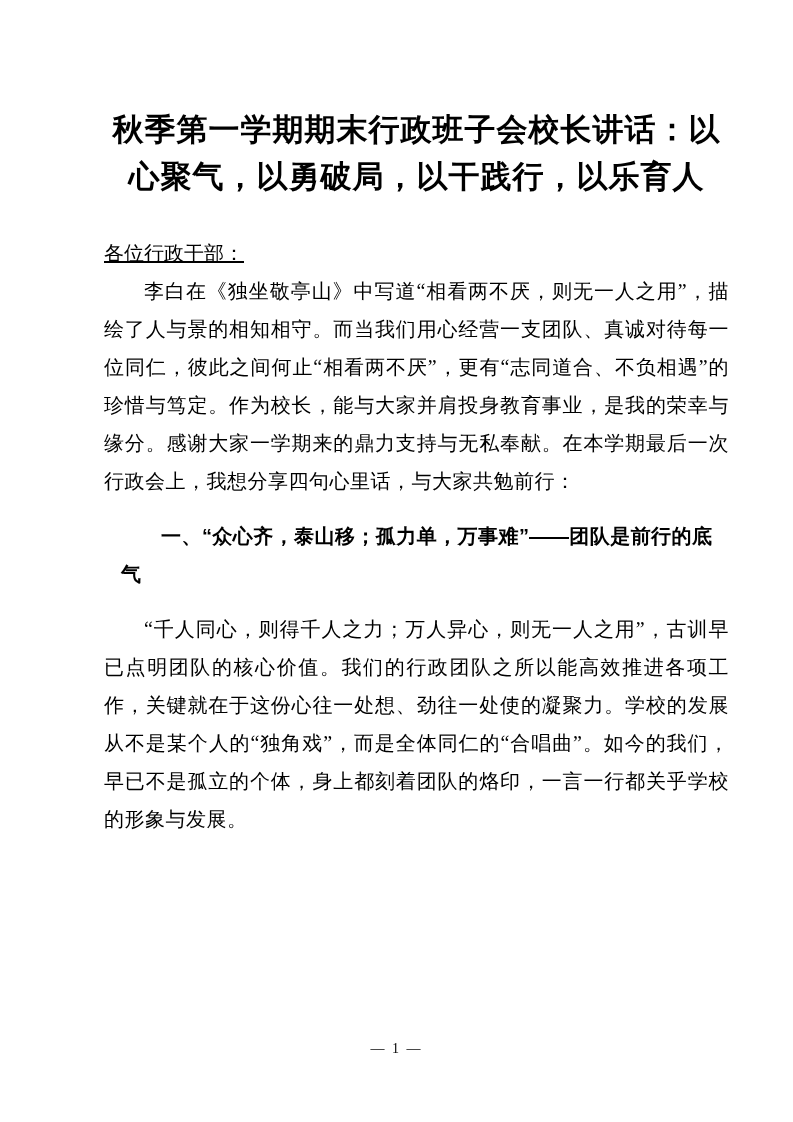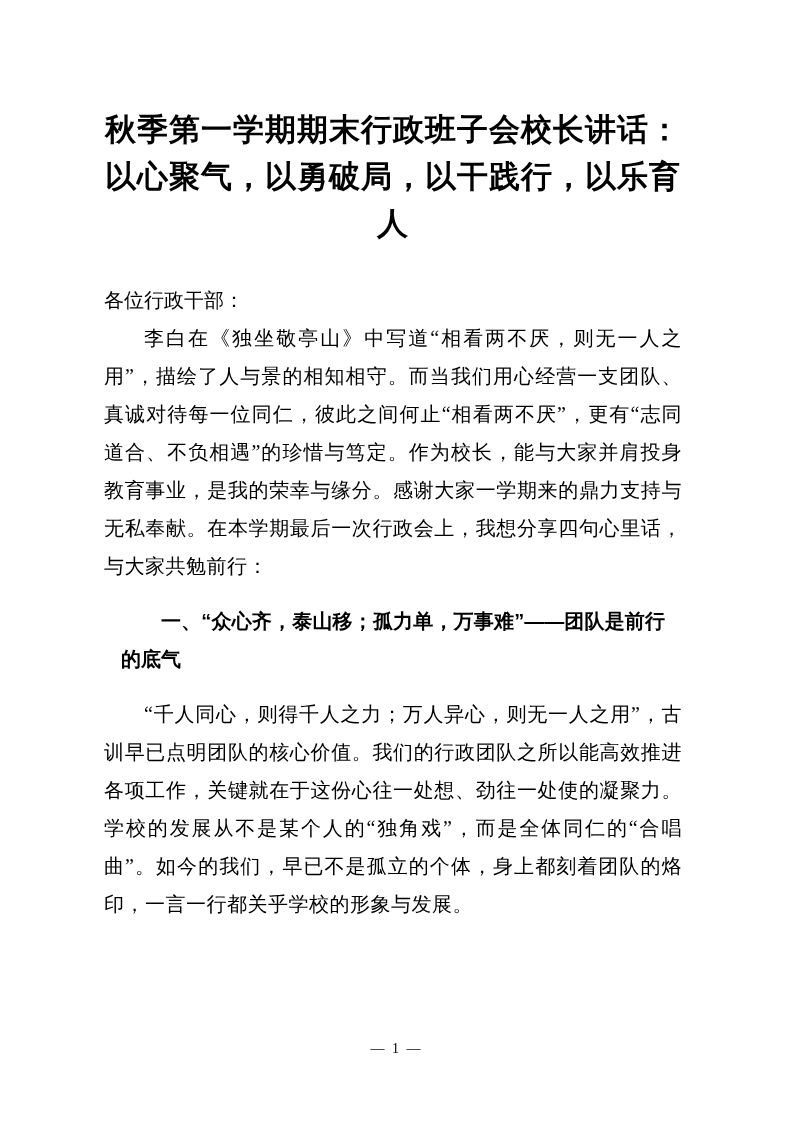--- a/index.html
+++ b/index.html
@@ -12,37 +12,38 @@
     width: 793px;
     height: 1122px;
     font-family: "Liberation Serif", "DejaVu Serif", serif;
     overflow: hidden;
   }
   .page {
     position: relative;
     box-sizing: border-box;
     width: 793px;
     height: 1122px;
-    padding: 106px 111px 0 104px;
+    padding: 106px 64px 0 104px;
     background: #ffffff;
   }
   .doc-title {
     margin: 0 0 34px 0;
     font-family: "Liberation Sans", "DejaVu Sans", sans-serif;
     font-size: 31px;
     line-height: 47px;
     font-weight: 700;
     text-align: center;
     letter-spacing: 1px;
   }
   .salutation {
     margin: 0;
     font-size: 20px;
     line-height: 38px;
     text-align: left;
+    text-decoration: underline;
   }
   .body-para {
     margin: 0;
     font-size: 20px;
     line-height: 38px;
     text-indent: 2em;
     text-align: justify;
     text-justify: inter-ideograph;
     letter-spacing: 0.5px;
   }

